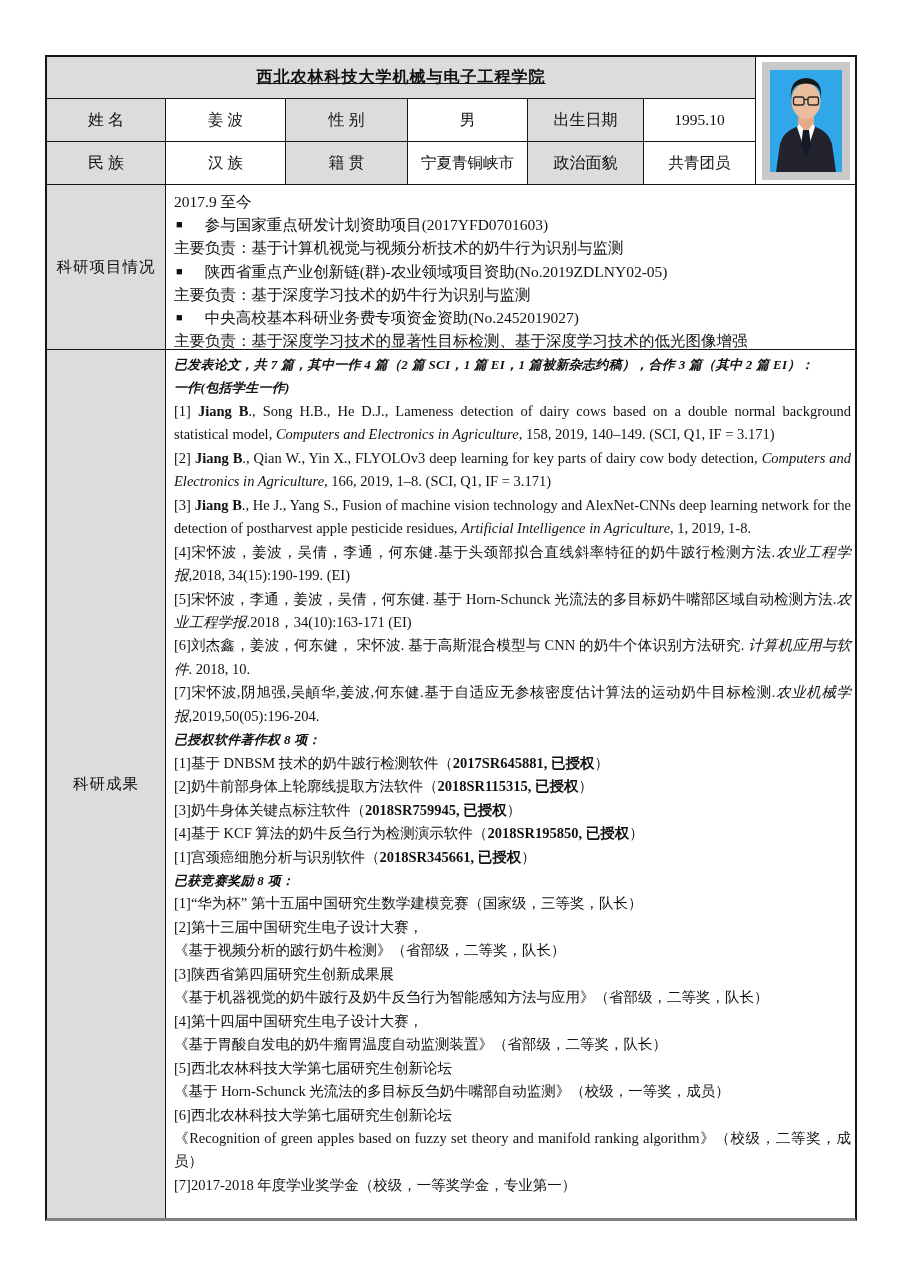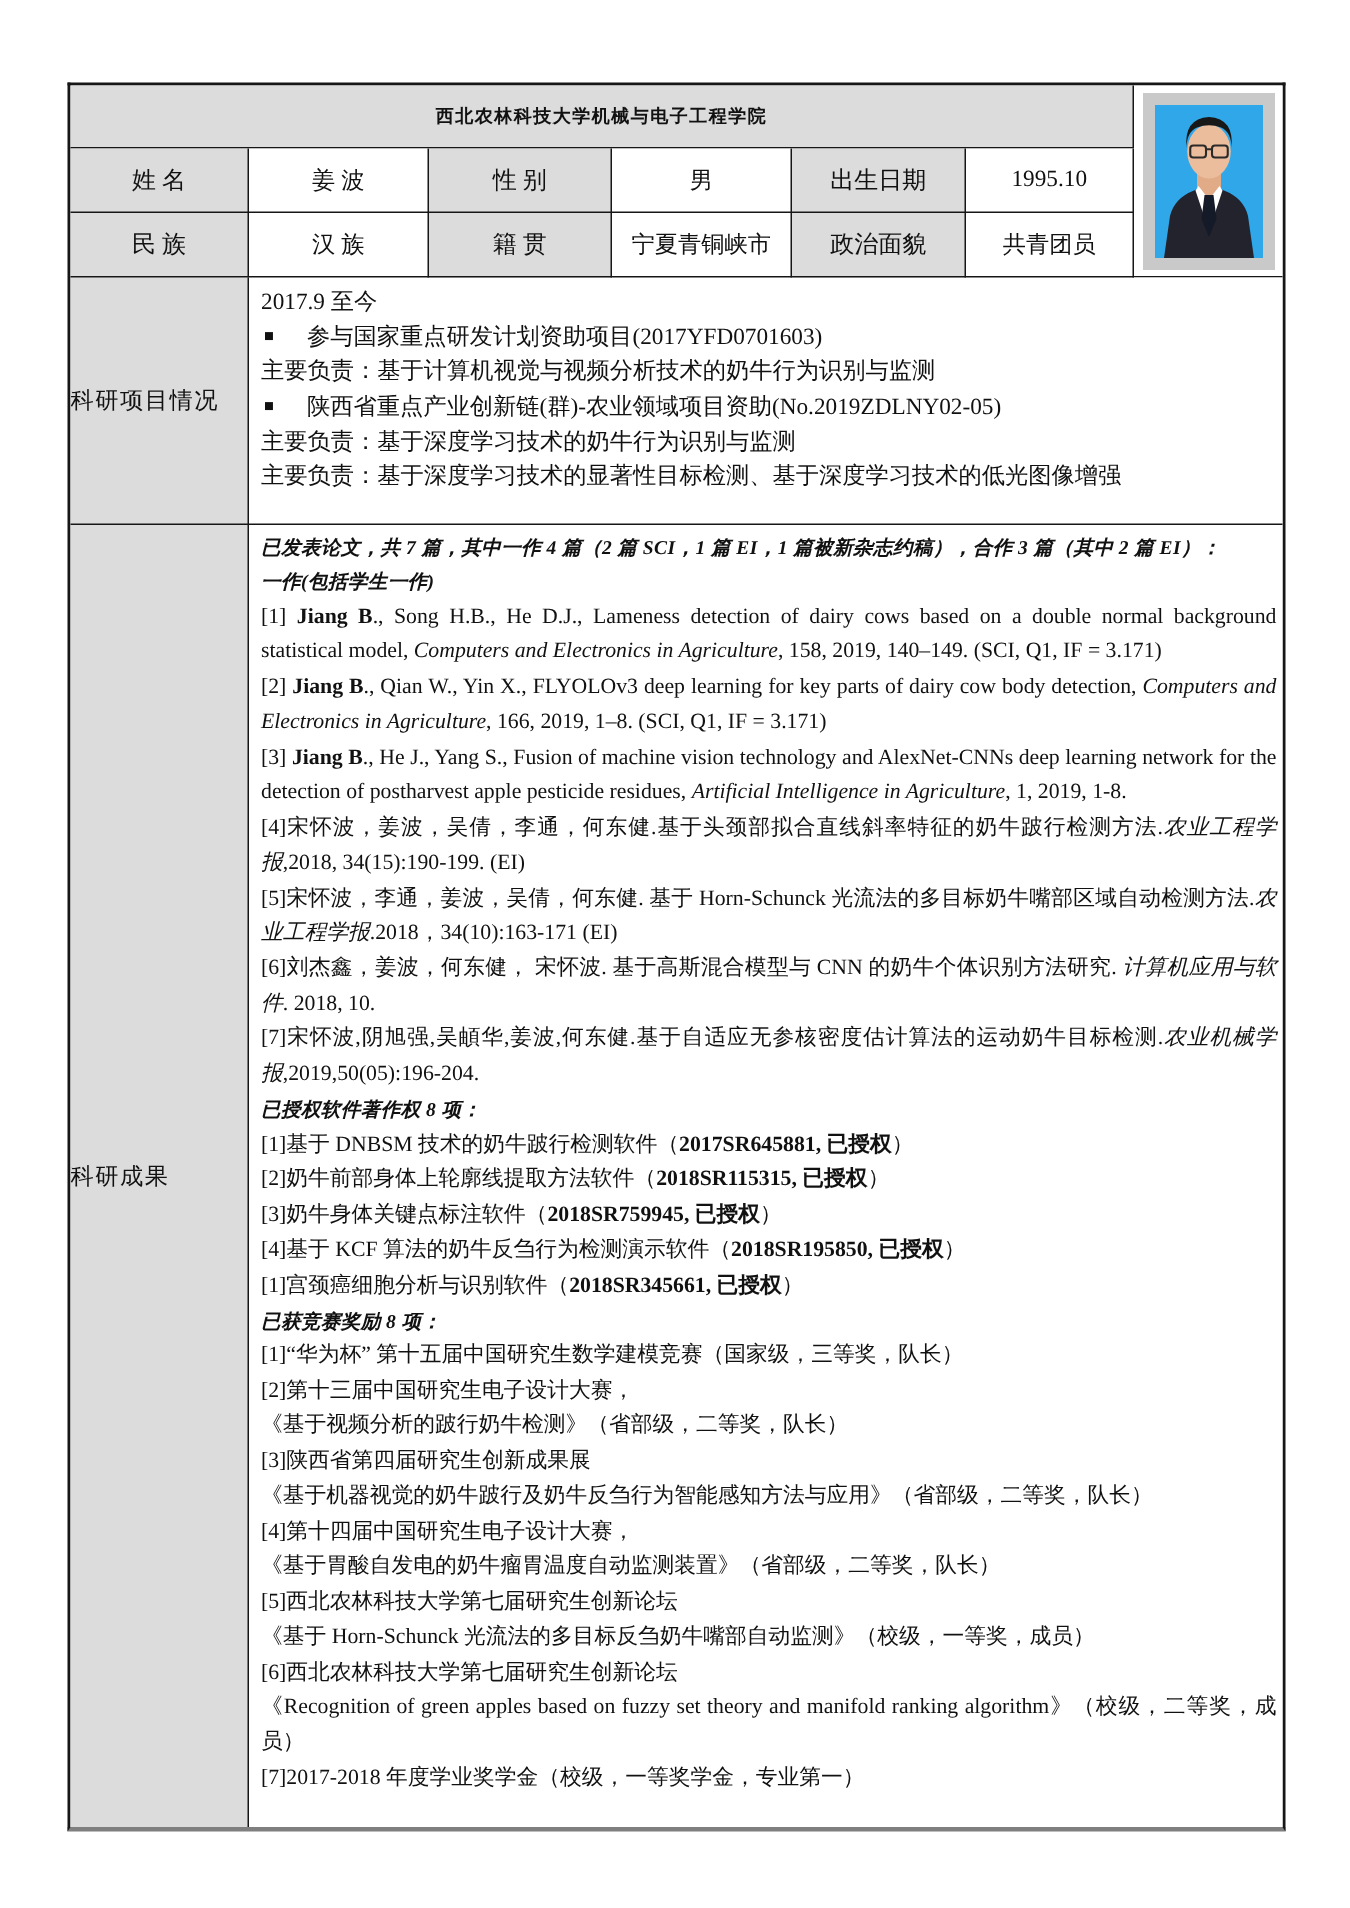--- a/index.html
+++ b/index.html
@@ -10,24 +10,24 @@
     display:grid;
     grid-template-columns:119px 120px 122px 120px 116px 112px 99px;
     grid-template-rows:42px 43px 43px 165px 868px;
     border:2px solid #161616;border-bottom:3px solid #7f7f7f;
     background:#ffffff;
   }
   .cell{box-sizing:border-box;border-right:1.5px solid #161616;border-bottom:1.5px solid #161616;overflow:hidden;}
   .lab{background:#dcdcdc;display:flex;align-items:center;justify-content:center;font-size:16px;}
   .val{background:#ffffff;display:flex;align-items:center;justify-content:center;font-size:15.5px;}
   .head-cell{grid-area:1/1/2/7;background:#dcdcdc;display:flex;align-items:center;justify-content:center;}
-  .head-cell span{font-weight:bold;font-size:12px;letter-spacing:1px;}
+  .head-cell span{font-weight:bold;font-size:16px;letter-spacing:1px;text-decoration:underline;}
   .photo-cell{grid-area:1/7/4/8;border-right:none;background:#ffffff;display:flex;align-items:flex-start;justify-content:center;}
   .photo-frame{margin-top:5px;width:88px;height:118px;background:#c9c9c9;display:flex;align-items:center;justify-content:center;}
-  .label-col{display:flex;align-items:center;background:#dcdcdc;font-size:15.5px;letter-spacing:1px;}
+  .label-col{display:flex;align-items:center;justify-content:center;background:#dcdcdc;font-size:15.5px;letter-spacing:1px;}
   #projects-label{grid-area:4/1/5/2;}
   #projects-content{grid-area:4/2/5/8;border-right:none;background:#fff;padding:5px 8px 0 8px;}
   #achv-label{grid-area:5/1/6/2;border-bottom:none;}
   #achv-content{grid-area:5/2/6/8;border-right:none;border-bottom:none;background:#fff;padding:3px 4px 0 8px;}
   .proj-line{line-height:23.2px;font-size:15.5px;white-space:nowrap;}
   .bullet{font-size:11px;margin:0 22px 0 2px;vertical-align:2px;}
   .para{line-height:23.45px;font-size:14.5px;text-align:justify;margin:0;}
   .para.kai{font-weight:bold;font-style:italic;font-size:13px;letter-spacing:0.3px;}
   .b{font-weight:bold;}
   .i{font-style:italic;}
@@ -61,20 +61,21 @@
 
     <div class="cell label-col" id="projects-label">
       <span>科研项目情况</span>
     </div>
     <div class="cell" id="projects-content">
         <div class="proj-line"><span>2017.9 至今</span></div>
         <div class="proj-line"><span class="bullet">■</span><span>参与国家重点研发计划资助项目(2017YFD0701603)</span></div>
         <div class="proj-line"><span>主要负责：基于计算机视觉与视频分析技术的奶牛行为识别与监测</span></div>
         <div class="proj-line"><span class="bullet">■</span><span>陕西省重点产业创新链(群)-农业领域项目资助(No.2019ZDLNY02-05)</span></div>
         <div class="proj-line"><span>主要负责：基于深度学习技术的奶牛行为识别与监测</span></div>
+        <div class="proj-line"><span class="bullet">■</span><span>中央高校基本科研业务费专项资金资助(No.2452019027)</span></div>
         <div class="proj-line"><span>主要负责：基于深度学习技术的显著性目标检测、基于深度学习技术的低光图像增强</span></div>
       </div>
 
     <div class="cell label-col" id="achv-label">
       <span>科研成果</span>
     </div>
     <div class="cell" id="achv-content">
         <div class="para kai"><span>已发表论文，共 7 篇，其中一作 4 篇（2 篇 SCI，1 篇 EI，1 篇被新杂志约稿），合作 3 篇（其中 2 篇 EI）：</span></div>
         <div class="para kai"><span>一作(包括学生一作)</span></div>
         <div class="para"><span>[1] </span><span class="b ">Jiang B</span><span>., Song H.B., He D.J., Lameness detection of dairy cows based on a double normal background statistical model, </span><span class="i">Computers and Electronics in Agriculture</span><span>, 158, 2019, 140–149. (SCI, Q1, IF = 3.171)</span></div>

